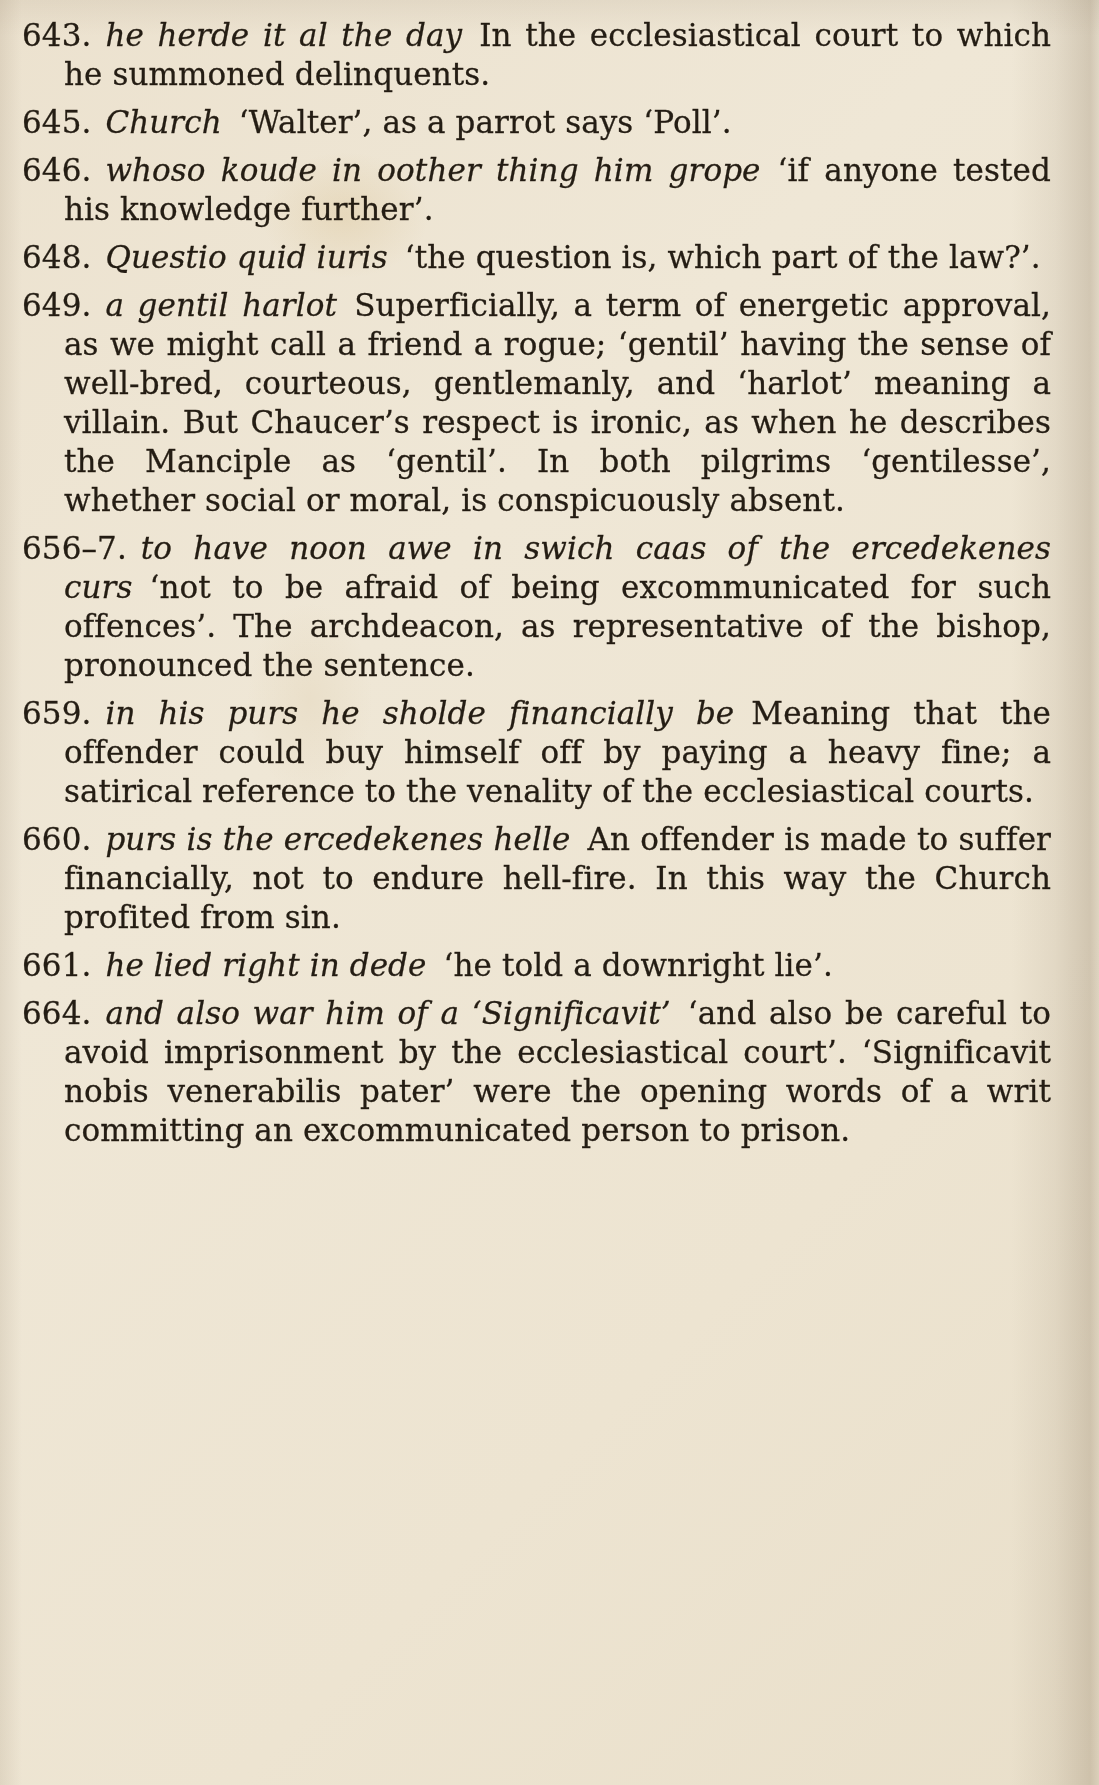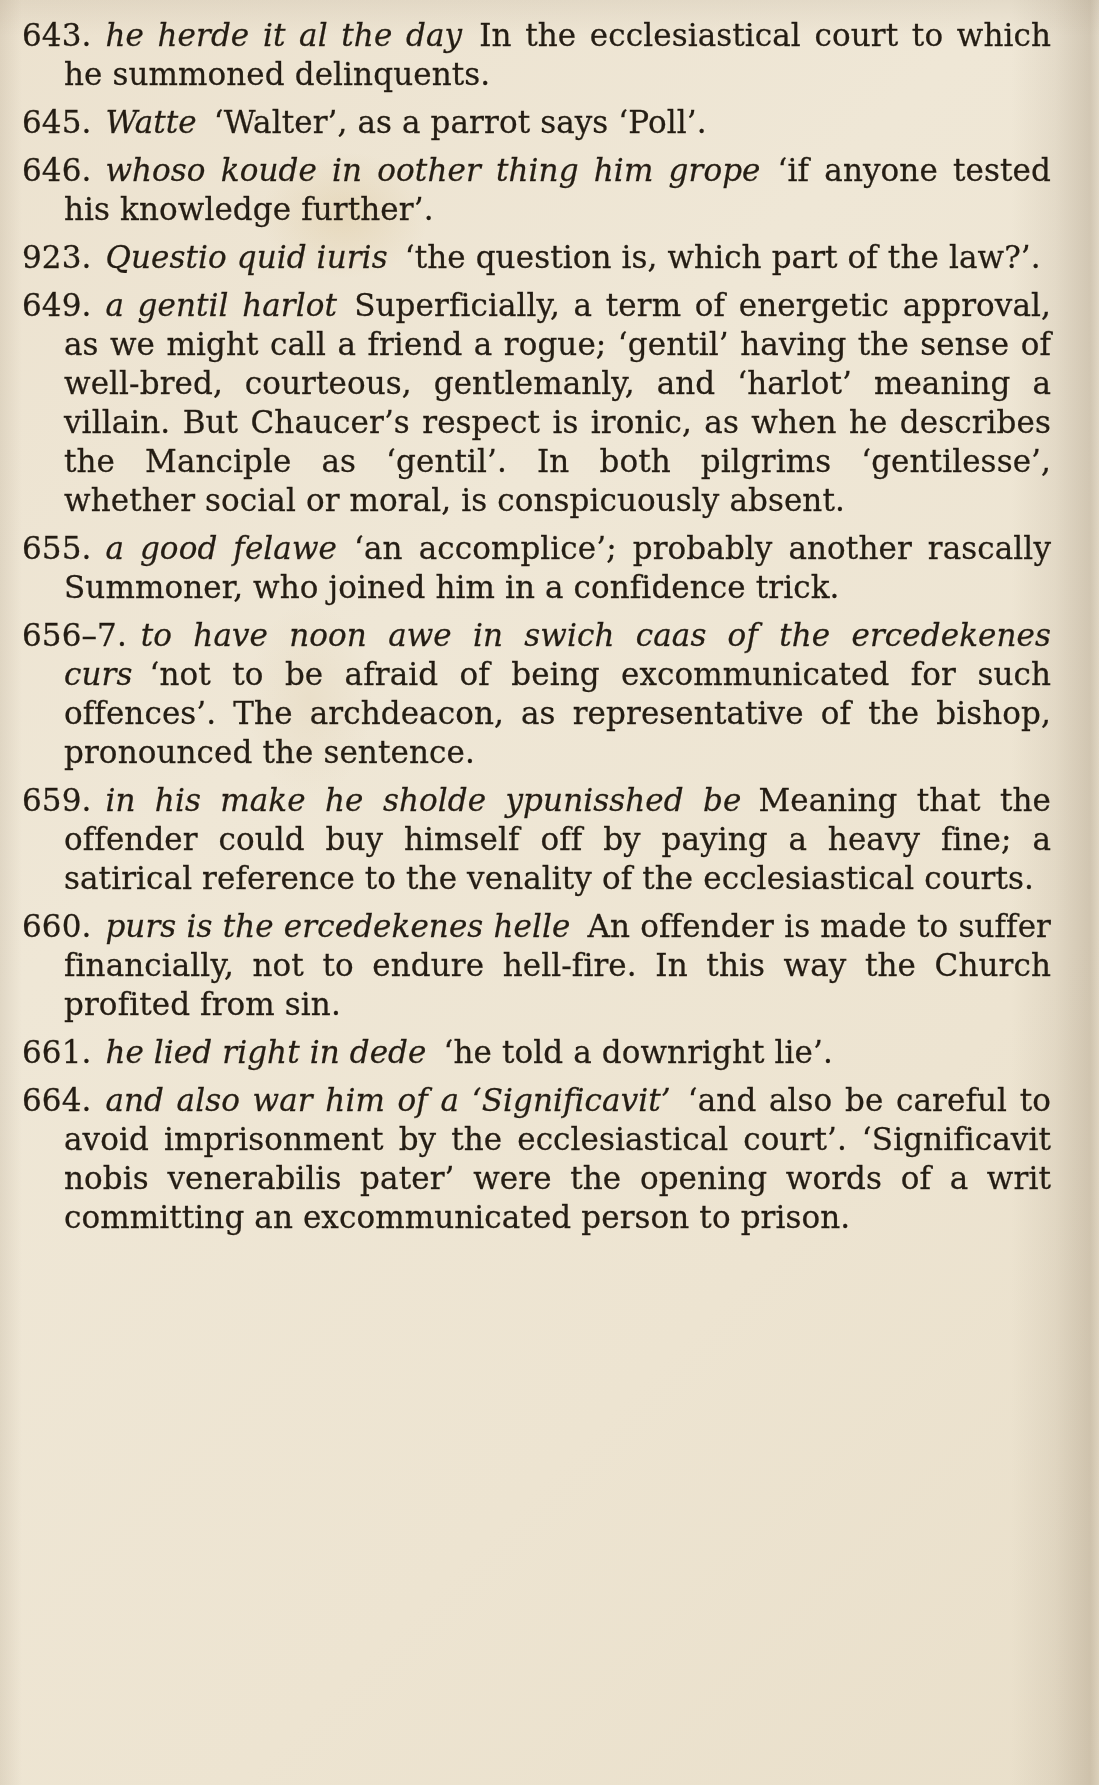--- a/index.html
+++ b/index.html
@@ -46,36 +46,35 @@
   .lemma:empty { display: none; margin: 0; }
   .gloss  { font-style: normal; }
 </style>
 </head>
 <body>
 
 <div class="page">
   <div class="notes">
   <p class="note"><span class="num">643.</span><span class="lemma">he herde it al the day</span><span class="gloss">In the ecclesiastical court to which he summoned delinquents.</span></p>
 
-  <p class="note"><span class="num">645.</span><span class="lemma">Watte</span><span class="gloss">‘Walter’, as a parrot says ‘Poll’.</span></p>
+  <p class="note"><span class="num">645.</span><span class="lemma">Church</span><span class="gloss">‘Walter’, as a parrot says ‘Poll’.</span></p>
 
   <p class="note"><span class="num">646.</span><span class="lemma">whoso koude in oother thing him grope</span><span class="gloss">‘if anyone tested his knowledge further’.</span></p>
 
-  <p class="note"><span class="num">923.</span><span class="lemma">Questio quid iuris</span><span class="gloss">‘the question is, which part of the law?’.</span></p>
+  <p class="note"><span class="num">648.</span><span class="lemma">Questio quid iuris</span><span class="gloss">‘the question is, which part of the law?’.</span></p>
 
   <p class="note"><span class="num">649.</span><span class="lemma">a gentil harlot</span><span class="gloss">Superficially, a term of energetic approval, as we might call a friend a rogue; ‘gentil’ having the sense of well-bred, courteous, gentlemanly, and ‘harlot’ meaning a villain. But Chaucer’s respect is ironic, as when he describes the Manciple as ‘gentil’. In both pilgrims ‘gentilesse’, whether social or moral, is conspicuously absent.</span></p>
 
 
 
-  <p class="note"><span class="num">655.</span><span class="lemma">a good felawe</span><span class="gloss">‘an accomplice’; probably another rascally Summoner, who joined him in a confidence trick.</span></p>
 
   <p class="note"><span class="num">656–7.</span><span class="lemma">to have noon awe in swich caas of the ercedekenes curs</span><span class="gloss">‘not to be afraid of being excommunicated for such offences’. The archdeacon, as representative of the bishop, pronounced the sentence.</span></p>
 
 
-  <p class="note"><span class="num">659.</span><span class="lemma">in his make he sholde ypunisshed be</span><span class="gloss">Meaning that the offender could buy himself off by paying a heavy fine; a satirical reference to the venality of the ecclesiastical courts.</span></p>
+  <p class="note"><span class="num">659.</span><span class="lemma">in his purs he sholde financially be</span><span class="gloss">Meaning that the offender could buy himself off by paying a heavy fine; a satirical reference to the venality of the ecclesiastical courts.</span></p>
 
   <p class="note"><span class="num">660.</span><span class="lemma">purs is the ercedekenes helle</span><span class="gloss">An offender is made to suffer financially, not to endure hell-fire. In this way the Church profited from sin.</span></p>
 
   <p class="note"><span class="num">661.</span><span class="lemma">he lied right in dede</span><span class="gloss">‘he told a downright lie’.</span></p>
 
 
 
   <p class="note"><span class="num">664.</span><span class="lemma">and also war him of a ‘Significavit’</span><span class="gloss">‘and also be careful to avoid imprisonment by the ecclesiastical court’. ‘Significavit nobis venerabilis pater’ were the opening words of a writ committing an excommunicated person to prison.</span></p>
 </div>
 </div>

